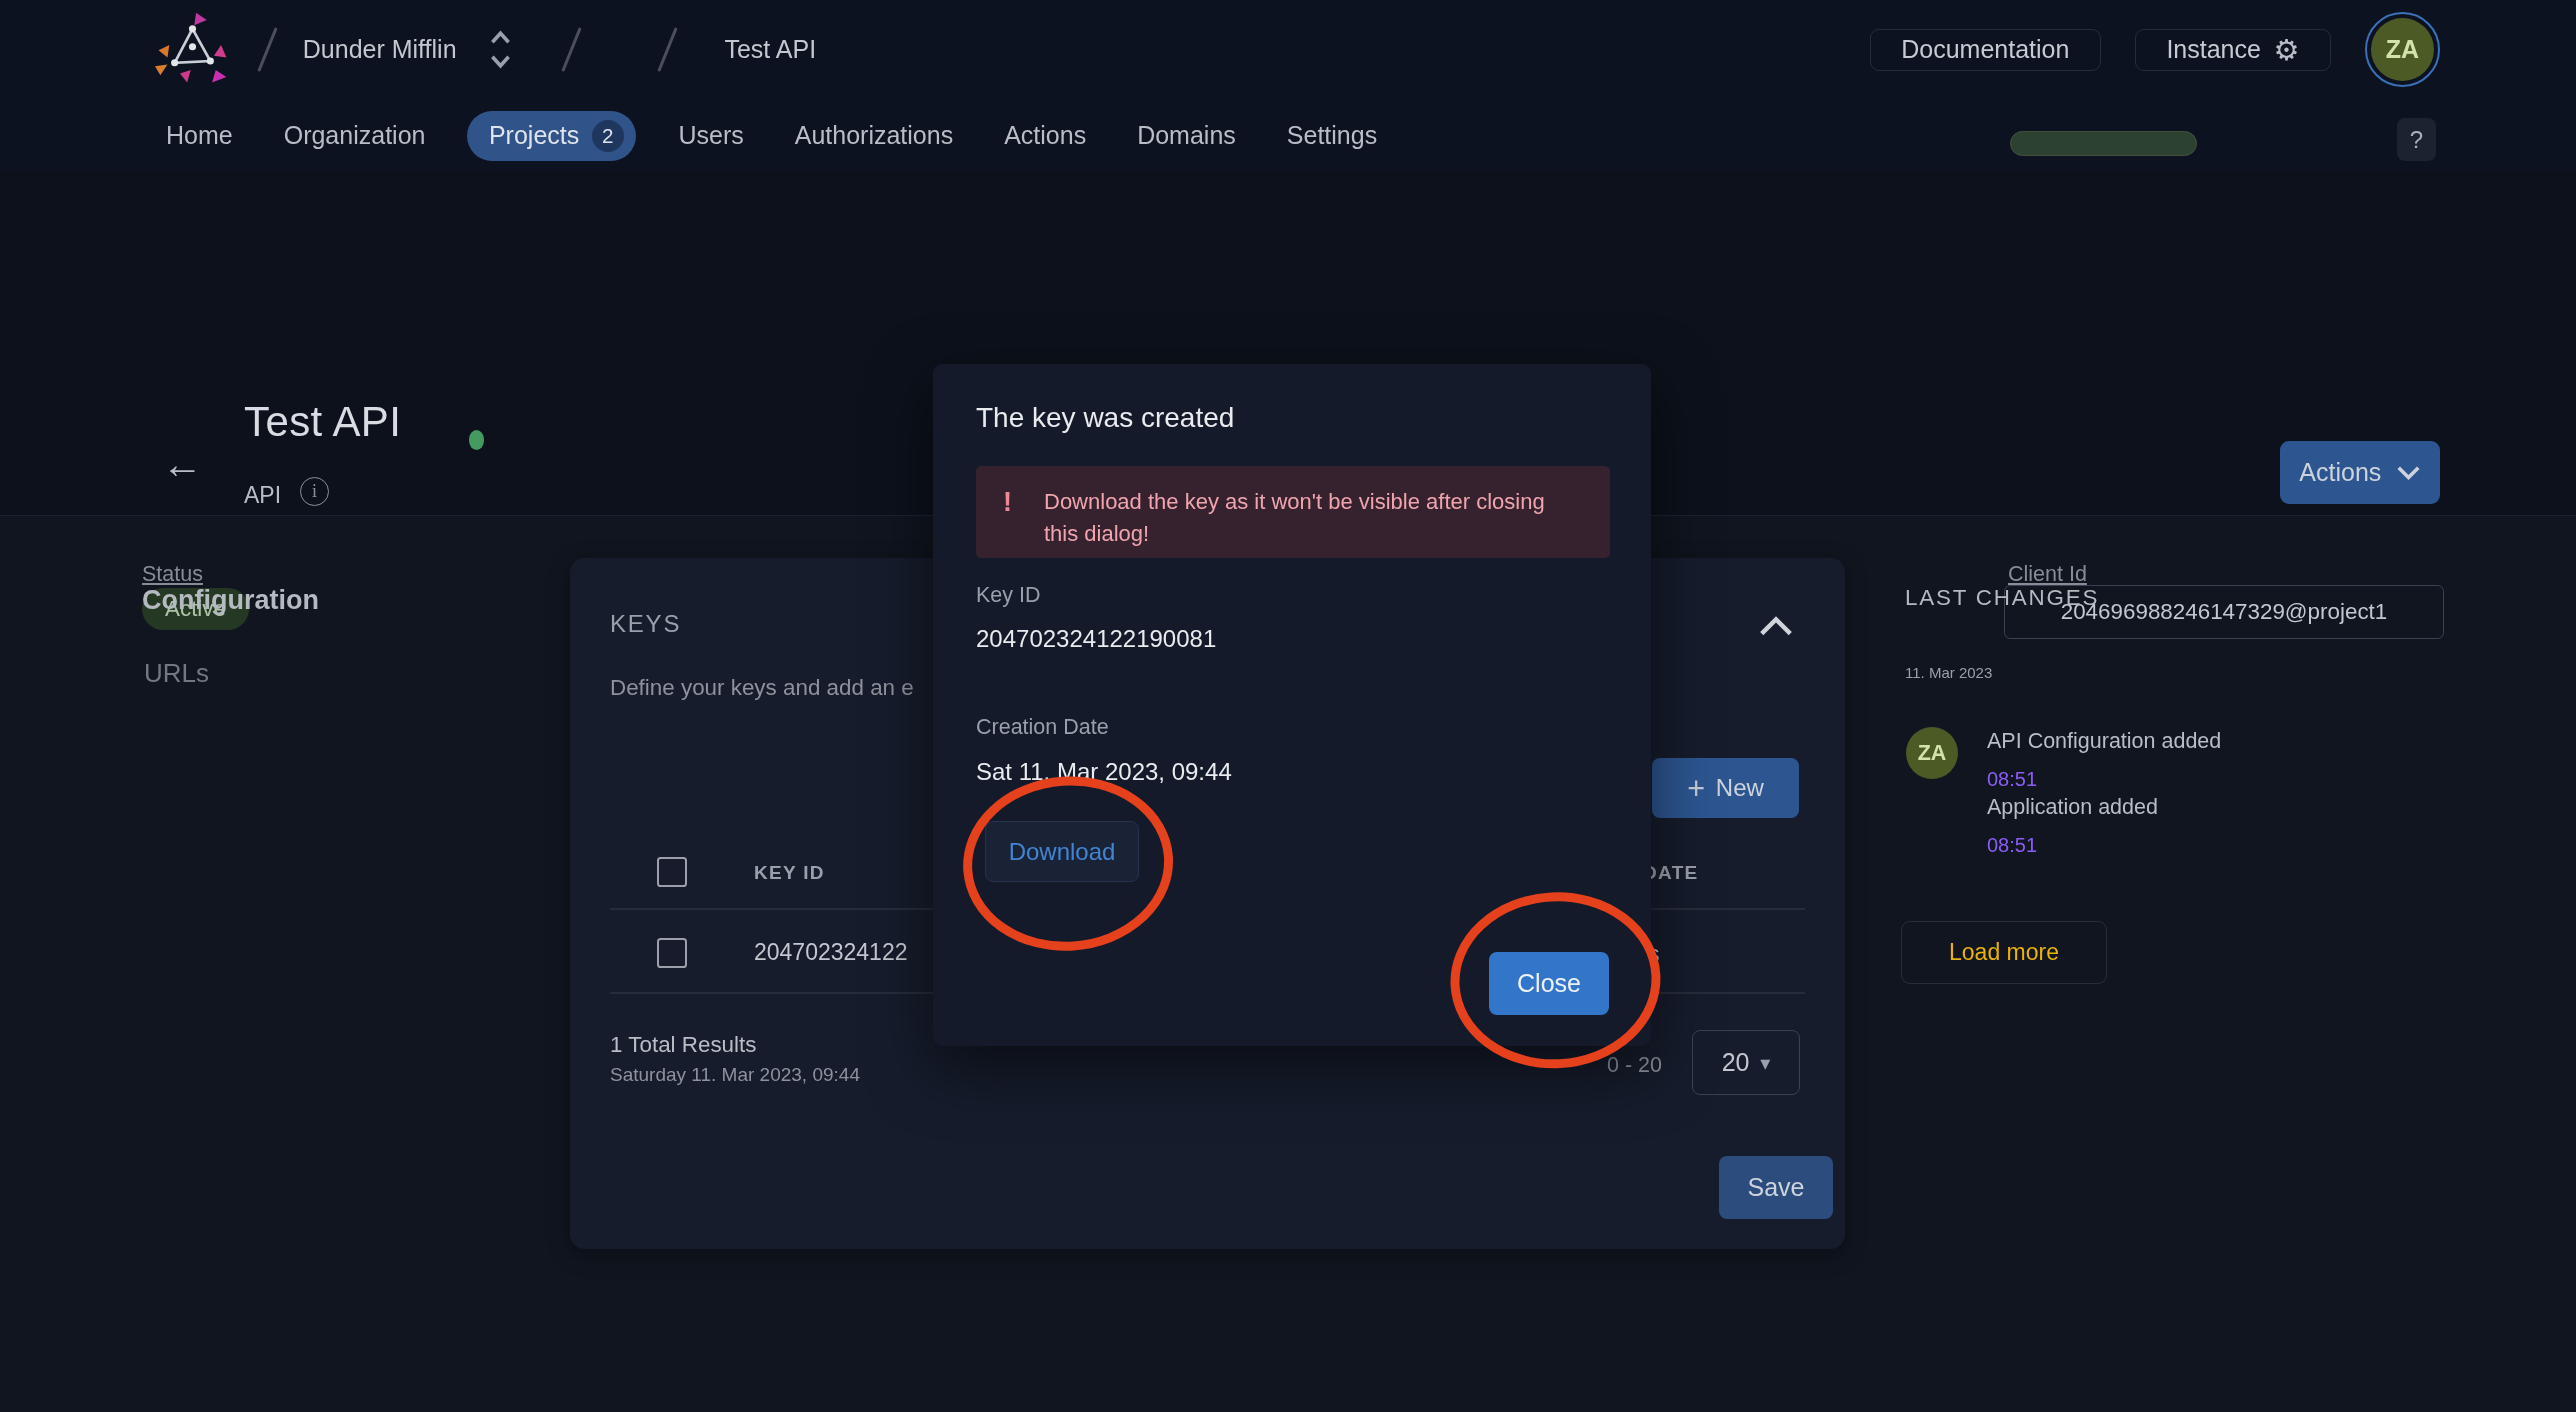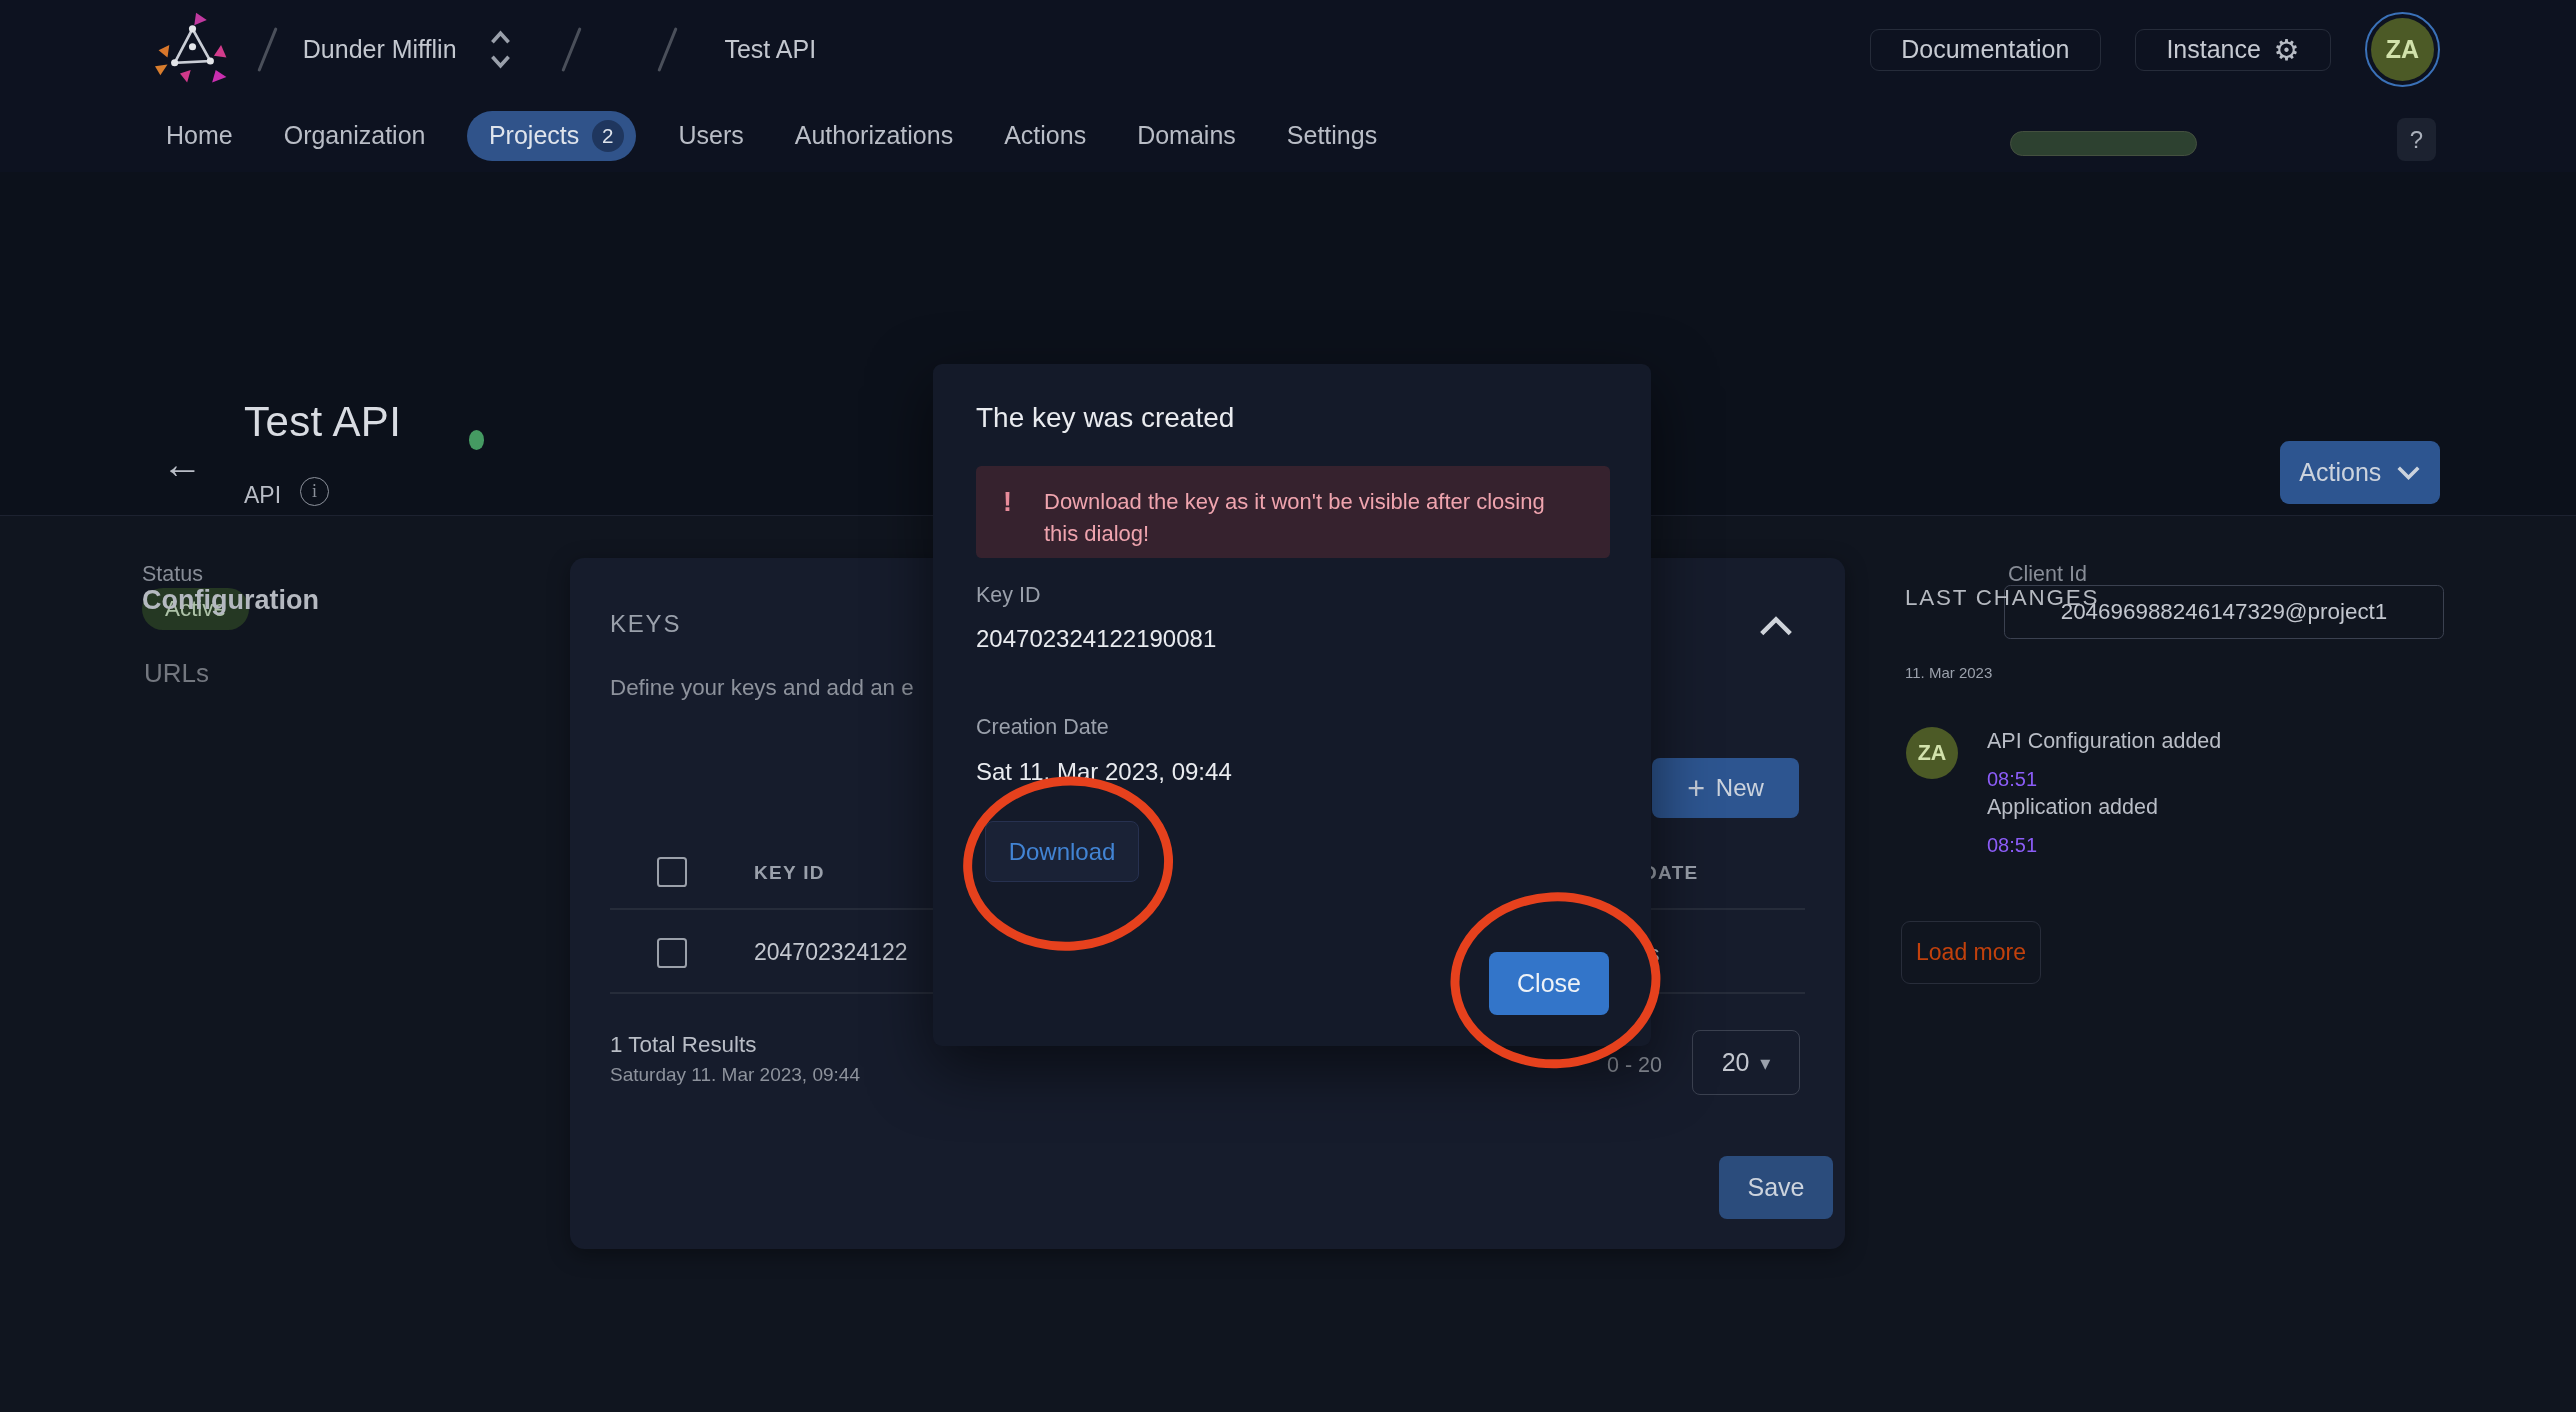--- a/index.html
+++ b/index.html
@@ -65,21 +65,21 @@
   .page-subtitle { position:absolute; left:244px; top:310px; font-size:23px; color:#b9bdc6; }
   .info-icon {
     position:absolute; left:300px; top:305px; width:29px; height:29px; border:1.8px solid #8c919b; border-radius:50%;
     color:#8c919b; font-size:18px; display:flex; align-items:center; justify-content:center; font-family:"Liberation Serif", serif;
   }
   .actions-btn {
     position:absolute; left:2280px; top:269px; width:160px; height:63px; background:#2d5590; border:none;
     border-radius:9px; color:#ccd3dd; font-size:25px; display:flex; align-items:center; justify-content:center; gap:14.4px; cursor:pointer;
     font-family:"Liberation Sans", sans-serif;
   }
-  .meta-label { position:absolute; top:390px; font-size:21.5px; color:#878c96; }
+  .meta-label { position:absolute; top:390px; font-size:21.5px; color:#878c96;text-decoration:underline; }
   .meta-value { position:absolute; top:415px; font-size:24px; color:#c3c7cf; }
   .status-badge {
     position:absolute; left:142px; top:416px; padding:8px 23px; border-radius:21.5px;
     background:#253823; color:#aec3a8; font-size:22.4px;
   }
   .clientid-box {
     position:absolute; left:2004px; top:413px; width:440px; height:54px; border:1.8px solid #3b4150; border-radius:6.3px;
     display:flex; align-items:center; justify-content:center; font-size:22.4px; color:#c3c7cf;
   }
   
@@ -119,22 +119,22 @@
   .lc-title { position:absolute; left:1905px; top:585px; font-size:22.4px; color:#b5b9c0; letter-spacing:1.8px; }
   .lc-date { position:absolute; left:1905px; top:664px; font-size:15px; color:#9aa0ab; }
   .lc-avatar {
     position:absolute; left:1906px; top:727px; width:52px; height:52px; border-radius:50%;
     background:#4c5a26; color:#d2e2ab; display:flex; align-items:center; justify-content:center; font-size:21.5px; font-weight:bold;
   }
   .lc-event-label { font-size:21.5px; color:#b9bdc6; }
   .lc-event-time { font-size:20px; color:#8b5cf6; margin-top:14px; }
   .lc-event { position:absolute; left:1987px; }
   .loadmore-btn {
-    position:absolute; left:1901px; top:921px; width:140px; height:63px; background:transparent;
-    border:1.8px solid #282d3a; border-radius:9px; color:#c2410c; font-size:23px; cursor:pointer;
+    position:absolute; left:1901px; top:921px; width:206px; height:63px; background:transparent;
+    border:1.8px solid #282d3a; border-radius:9px; color:#eab308; font-size:23px; cursor:pointer;
     font-family:"Liberation Sans", sans-serif;
   }
   
   .modal {
     position:absolute; left:933px; top:364px; width:718px; height:682px; background:#141a29;
     border-radius:9px; box-shadow:0 21.5px 63px rgba(0,0,0,.55); z-index:50;
   }
   .modal-title { position:absolute; left:43px; top:38px; font-size:28px; color:#e9ebef; font-weight:500; }
   .warning-box {
     position:absolute; left:43px; top:102px; width:634px; height:92px; background:#36222e; border-radius:5.4px;

